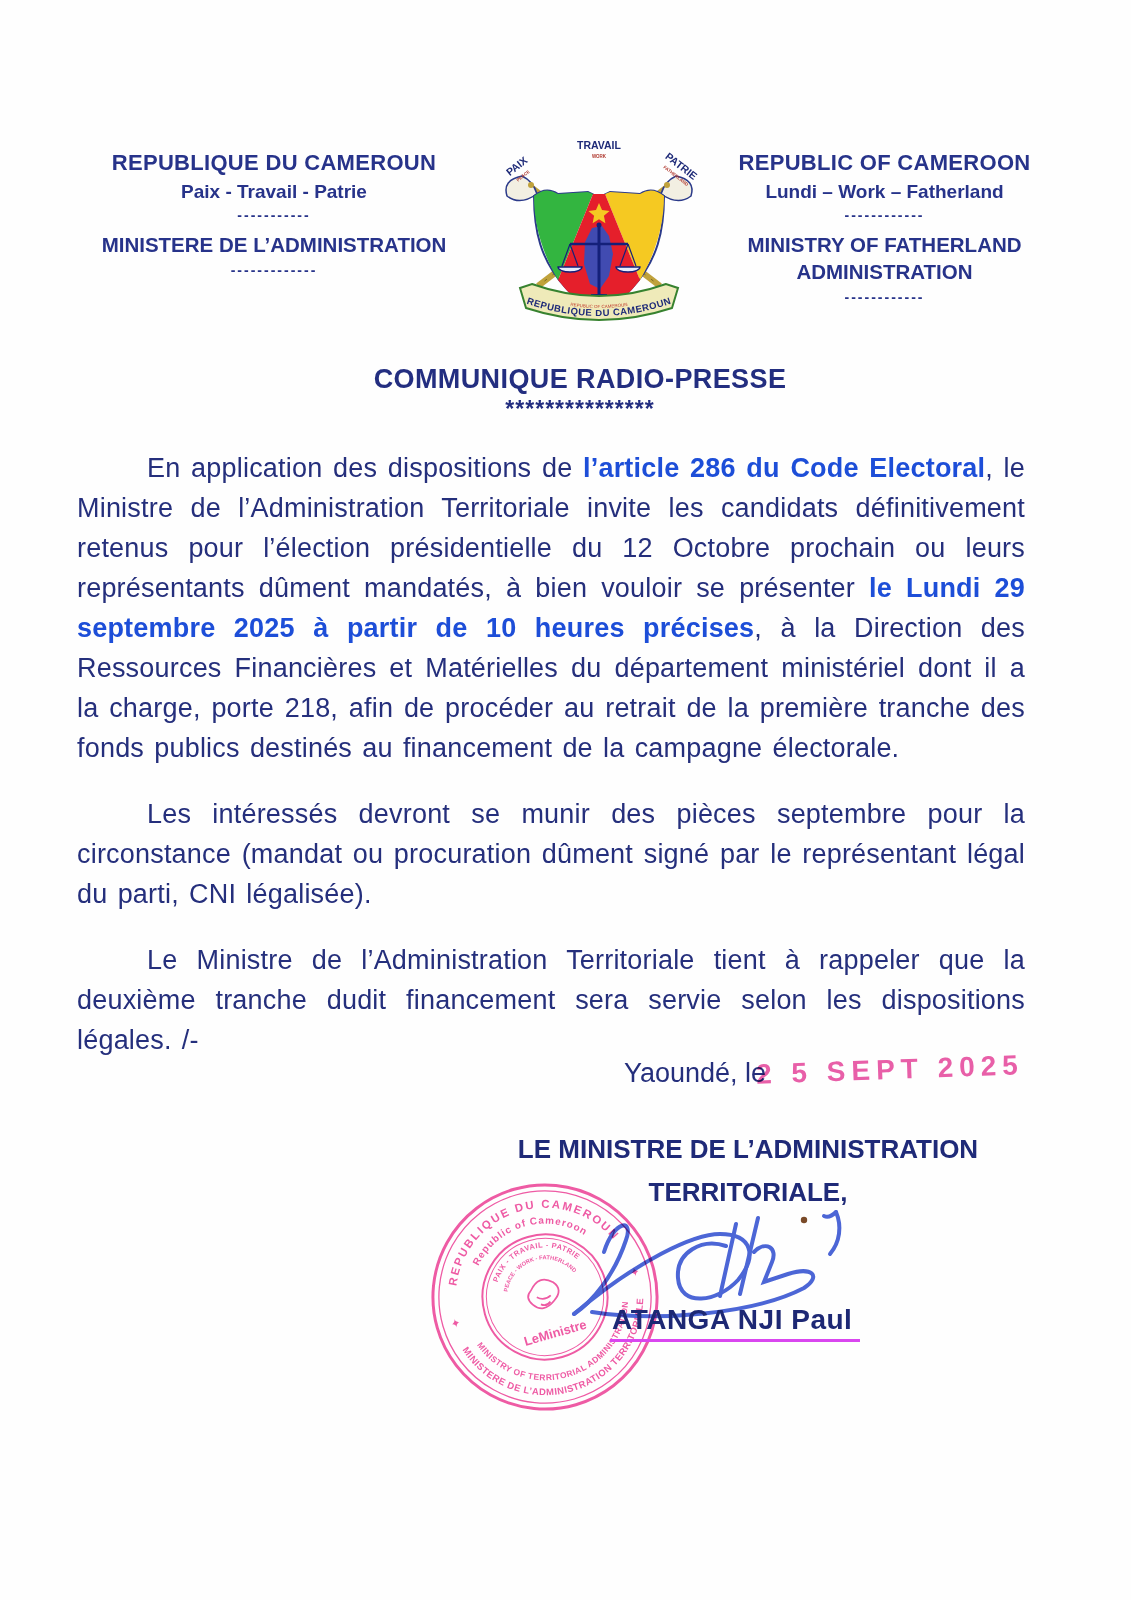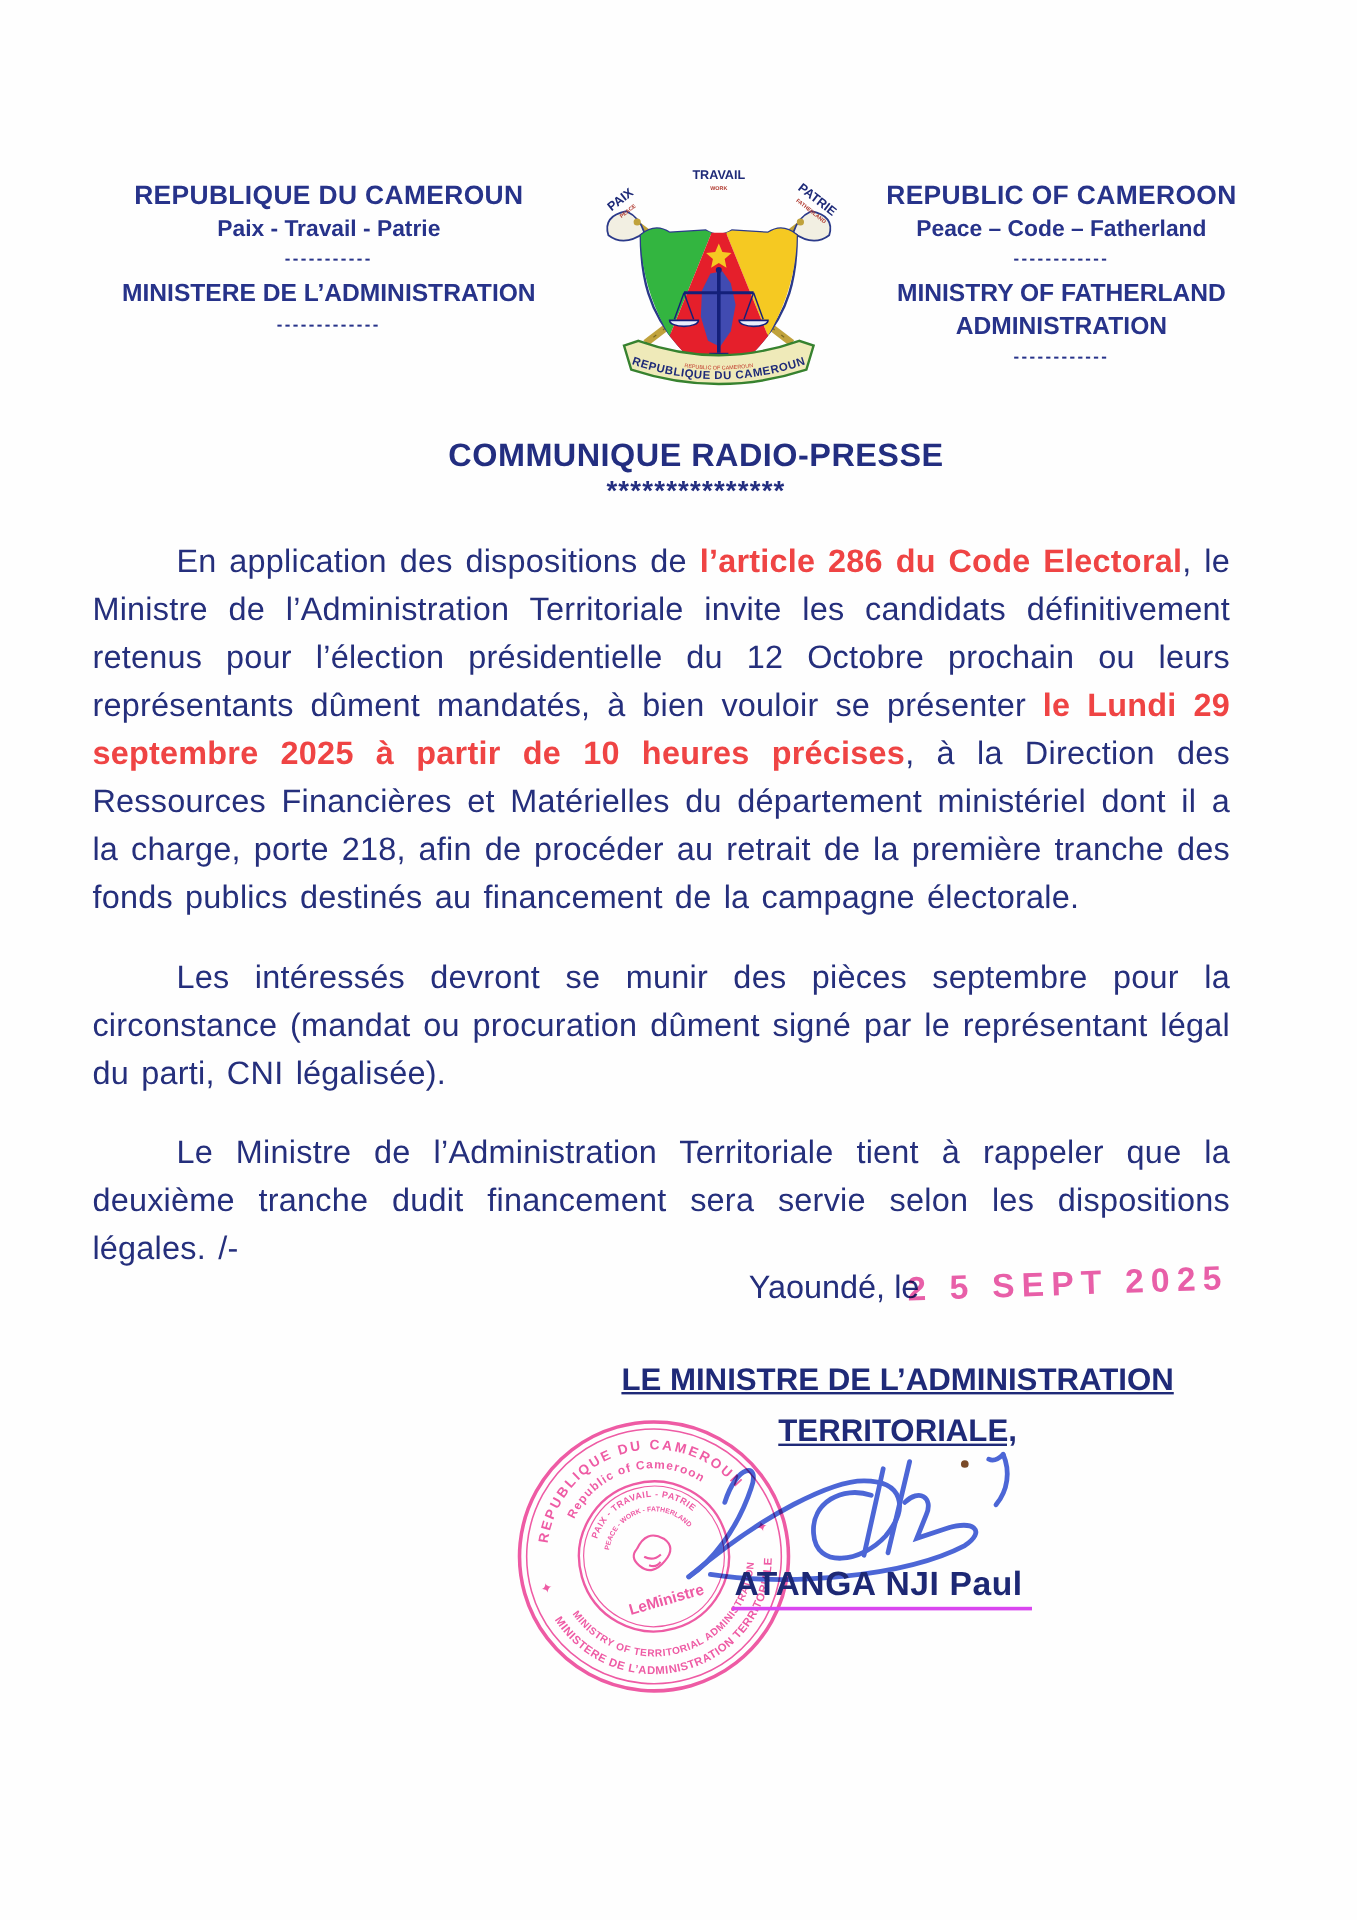--- a/index.html
+++ b/index.html
@@ -21,31 +21,31 @@
   .title-block{position:absolute;left:0;top:364px;width:1160px;text-align:center;color:#232e80;}
   .title-main{font-size:27px;font-weight:bold;letter-spacing:.4px;}
   .title-stars{font-size:23px;font-weight:bold;letter-spacing:1px;margin-top:1px;}
 
   
   .body-text{position:absolute;left:77px;top:448px;width:948px;
              font-size:27px;line-height:40px;text-align:justify;color:#252f7c;
              letter-spacing:.2px;word-spacing:2.5px;}
   .body-text p{margin:0;text-indent:70px;}
   .body-text p + p{margin-top:26px;}
-  .body-text b{color:#ef4444;}
+  .body-text b{color:#1d4ed8;}
 
   
   .place{position:absolute;left:596px;top:1058px;font-size:27px;color:#252f7c;margin-left:28px;}
   .date-stamp{position:absolute;left:756px;top:1054px;font-size:28px;font-weight:bold;
               letter-spacing:6px;transform:rotate(-2deg);opacity:.85;
               mix-blend-mode:multiply;white-space:nowrap;}
 
   
   .sig-head{position:absolute;left:470px;top:1128px;width:556px;text-align:center;
-            font-weight:bold;font-size:26px;line-height:43px;color:#1f2a78;text-decoration:underline;}
+            font-weight:bold;font-size:26px;line-height:43px;color:#1f2a78;}
   .stamp{position:absolute;left:426px;top:1178px;width:238px;height:238px;
          transform:rotate(-16deg);mix-blend-mode:multiply;opacity:.93;}
   .sig-scribble{position:absolute;left:568px;top:1190px;width:318px;height:152px;
                 mix-blend-mode:multiply;}
   .sig-name{position:absolute;left:610px;top:1304px;font-size:28px;font-weight:bold;
             color:#1d2874;border-bottom:3px solid #d946ef;padding:0 8px 3px 2px;
             letter-spacing:.5px;}
 
   svg text{font-family:"Liberation Sans",sans-serif;}
 </style>
@@ -120,21 +120,21 @@
       <text x="0" y="0" transform="translate(32,41) rotate(-38)" font-size="4.5" fill="#b03a30">PEACE</text>
       <text x="107" y="13" font-size="10.5">TRAVAIL</text>
       <text x="107" y="22" font-size="4.5" fill="#b03a30">WORK</text>
       <text x="0" y="0" transform="translate(187,33) rotate(38)" font-size="10.5">PATRIE</text>
       <text x="0" y="0" transform="translate(183,41) rotate(38)" font-size="4.5" fill="#b03a30">FATHERLAND</text>
     </g>
   </svg>
 
   <div class="hdr-block hdr-right">
     <div class="hdr-country">REPUBLIC OF CAMEROON</div>
-    <div class="hdr-motto">Peace – Code – Fatherland</div>
+    <div class="hdr-motto">Lundi – Work – Fatherland</div>
     <div class="hdr-sep">------------</div>
     <div class="hdr-min">
       <div>MINISTRY OF FATHERLAND</div>
       <div>ADMINISTRATION</div>
     </div>
     <div class="hdr-sep">------------</div>
   </div>
 
   <div class="title-block">
     <div class="title-main">COMMUNIQUE RADIO-PRESSE</div>

